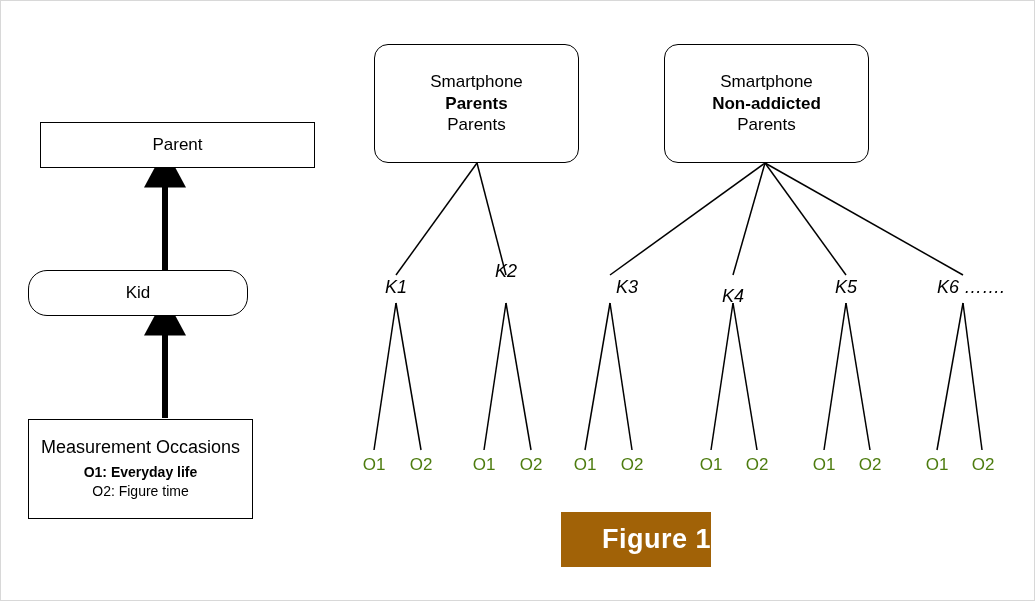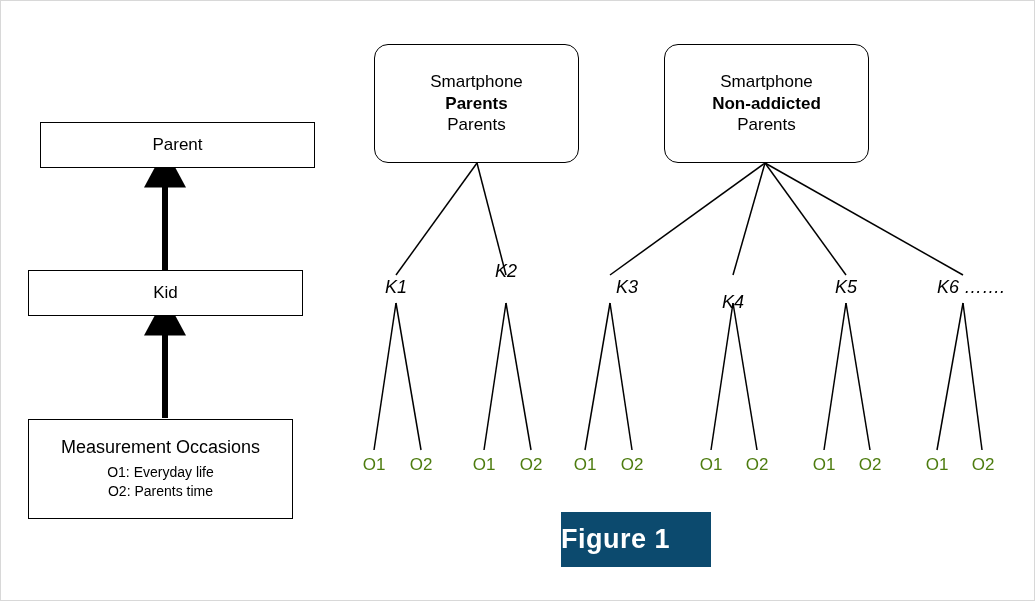--- a/index.html
+++ b/index.html
@@ -89,27 +89,27 @@
   }
   .occ-label {
     position: absolute;
     font-size: 17px;
     color: #4d7c0f;
     text-align: center;
     white-space: nowrap;
   }
   .figure-caption {
     position: absolute;
-    background: #0c4a6e;
+    background: #a16207;
     color: #ffffff;
     font-size: 27px;
     font-weight: bold;
     display: flex;
     align-items: center;
-    justify-content: flex-start;
+    justify-content: flex-end;
     letter-spacing: 0.5px;
   }
 </style>
 </head>
 <body>
 
 <div id="canvas">
 
   <div class="border-frame"></div>
 
@@ -147,46 +147,46 @@
     <line x1="846" y1="303" x2="870" y2="450" stroke="#000000" stroke-width="1.5"></line>
 
     <line x1="963" y1="303" x2="937" y2="450" stroke="#000000" stroke-width="1.5"></line>
     <line x1="963" y1="303" x2="982" y2="450" stroke="#000000" stroke-width="1.5"></line>
   </svg>
 
   <div class="level-box" style="left:28px; top:122px; width:275px; height:46px;margin-left:12px;">
     <div class="level-title">Parent</div>
   </div>
 
-  <div class="level-box" style="left:28px; top:270px; width:275px; height:46px;">
+  <div class="level-box" style="left:28px; top:270px; width:220px; height:46px;border-radius:19px;">
     <div class="level-title">Kid</div>
   </div>
 
-  <div class="level-box" style="left:28px; top:419px; width:265px; height:100px;">
+  <div class="level-box" style="left:28px; top:419px; width:225px; height:100px;">
     <div class="level-title big">Measurement Occasions</div>
-    <div class="level-sub" style="margin-top:4px;">O1: Everyday life</div>
-    <div class="level-sub">O2: Parents time</div>
+    <div class="level-sub" style="margin-top:4px;font-weight:bold;">O1: Everyday life</div>
+    <div class="level-sub">O2: Figure time</div>
   </div>
 
   <div class="group-box" style="left:374px; top:44px; width:205px; height:119px;">
     <div class="group-line">Smartphone</div>
     <div class="group-line bold">Parents</div>
     <div class="group-line">Parents</div>
   </div>
 
   <div class="group-box" style="left:664px; top:44px; width:205px; height:119px;">
     <div class="group-line">Smartphone</div>
     <div class="group-line bold">Non-addicted</div>
     <div class="group-line">Parents</div>
   </div>
 
   <div class="node-label" style="left:366px; top:277px; width:60px;">K1</div>
   <div class="node-label" style="left:476px; top:261px; width:60px;">K2</div>
   <div class="node-label" style="left:597px; top:277px; width:60px;">K3</div>
-  <div class="node-label" style="left:703px; top:292px; width:60px;">K4</div>
+  <div class="node-label" style="left:703px; top:286px; width:60px;">K4</div>
   <div class="node-label" style="left:816px; top:277px; width:60px;">K5</div>
   <div class="node-label" style="left:916px; top:277px; width:110px; text-align:center;">K6 …….</div>
 
   <div class="occ-label" style="left:350px; top:455px; width:48px;">O1</div>
   <div class="occ-label" style="left:397px; top:455px; width:48px;">O2</div>
 
   <div class="occ-label" style="left:460px; top:455px; width:48px;">O1</div>
   <div class="occ-label" style="left:507px; top:455px; width:48px;">O2</div>
 
   <div class="occ-label" style="left:561px; top:455px; width:48px;">O1</div>

